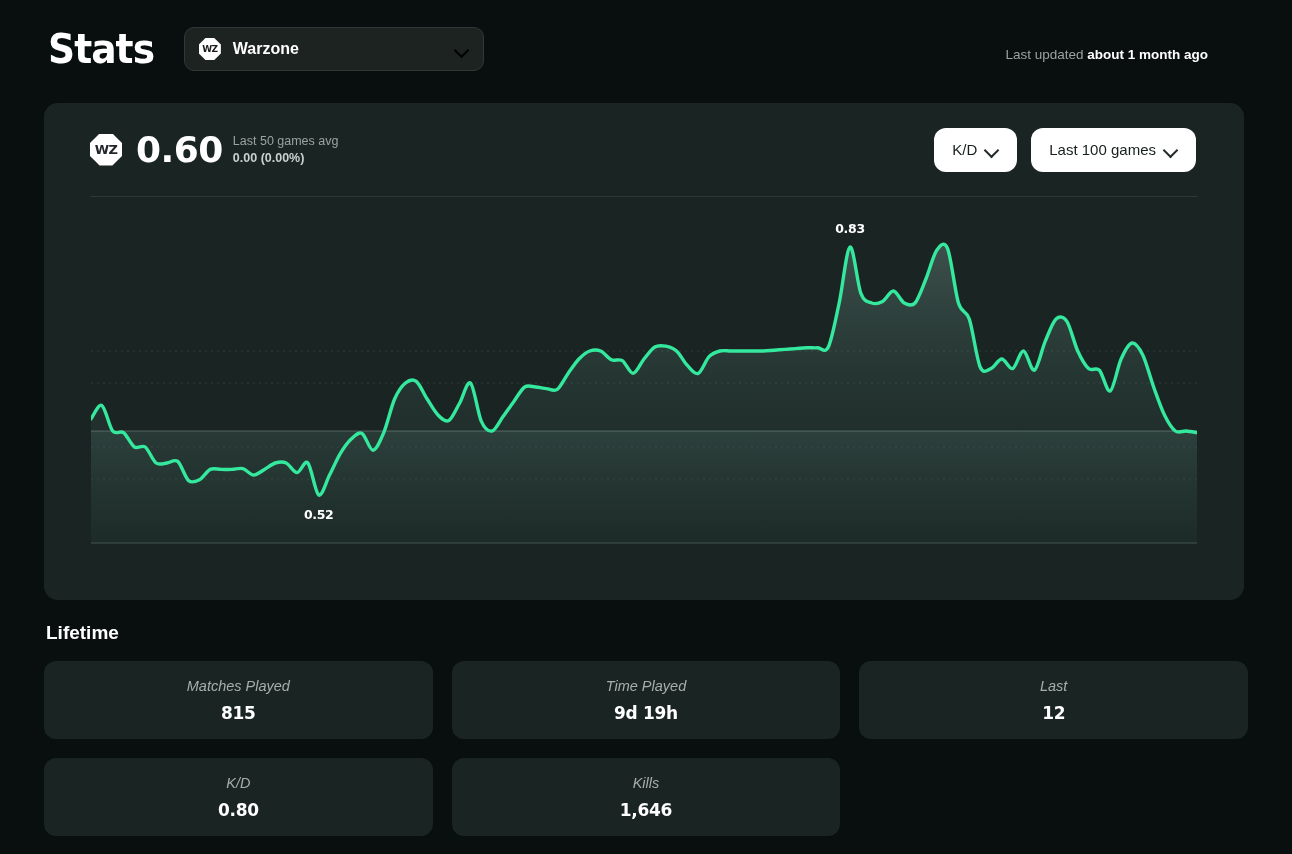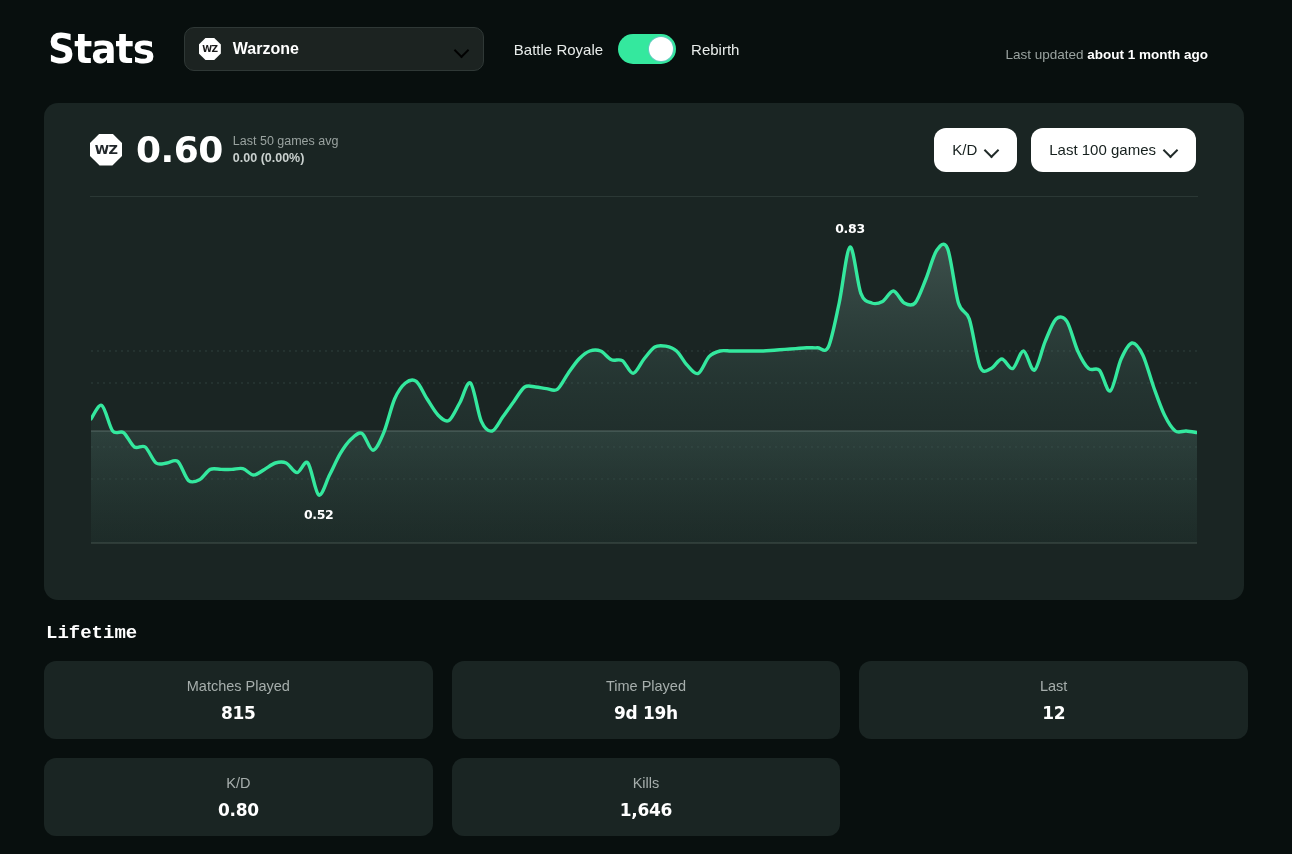--- a/index.html
+++ b/index.html
@@ -119,58 +119,51 @@
   .pt-label {
     position:absolute; font-size:12.5px; font-weight:bold; color:#ffffff;
     font-family:"DejaVu Sans", sans-serif; letter-spacing:-0.3px;
     transform:translateX(-50%);
   }
 
   
   .lifetime-title {
     position:absolute; left:46px; top:622px;
     font-size:19px; font-weight:bold; color:#ffffff;
-    font-family:Liberation Mono, monospace;
+    font-family:Liberation Sans, sans-serif;
   }
   .grid {
     position:absolute; left:44px; top:661px; width:1204px;
     display:grid; grid-template-columns:repeat(3, 1fr);
     gap:19px 19px;
   }
   .stat-card {
     height:78px; background:#1a2523; border-radius:12px;
     display:flex; flex-direction:column; align-items:center; justify-content:center;
   }
-  .stat-label { font-size:14.5px; color:#a6aeac; }
+  .stat-label { font-size:14.5px; color:#a6aeac;font-style:italic; }
   .stat-value {
     margin-top:9px; font-size:17px; font-weight:bold; color:#ffffff;
     font-family:"DejaVu Sans", sans-serif; letter-spacing:-0.3px;
   }
 </style>
 </head>
 <body>
 
 <div class="page">
 
   <div class="header">
     <div class="title">Stats</div>
 
     <div class="game-select">
       <span class="wz-badge">WZ</span>
       <span class="game-name">Warzone</span>
       <span class="chev"></span>
     </div>
 
-    <div class="mode-switch">
-      <span class="mode-label">Battle Royale</span>
-      <span class="toggle">
-        <span class="knob"></span>
-      </span>
-      <span class="mode-label">Rebirth</span>
-    </div>
 
     <div class="last-updated">
       <span>Last updated</span>
       <b>about 1 month ago</b>
     </div>
   </div>
 
   <div class="chart-card">
     <div class="chart-head">
       <span class="wz-big">WZ</span>

